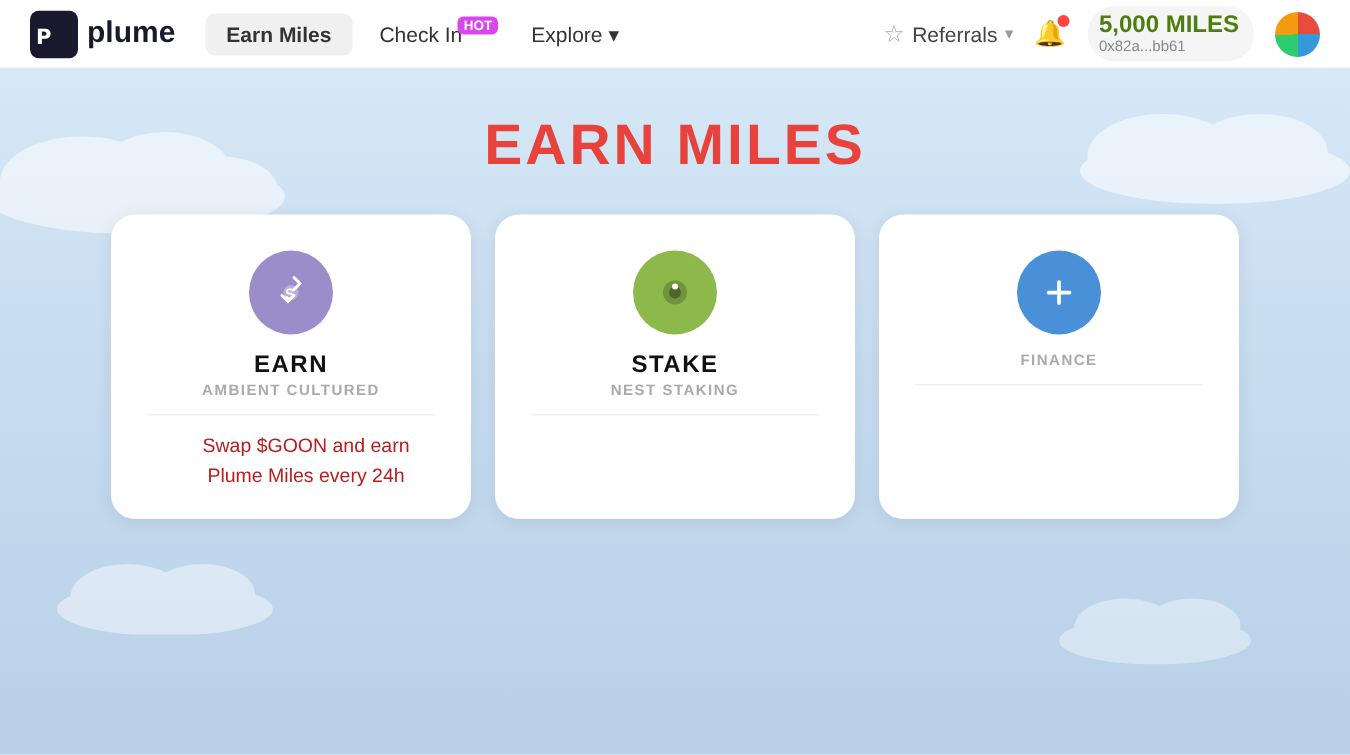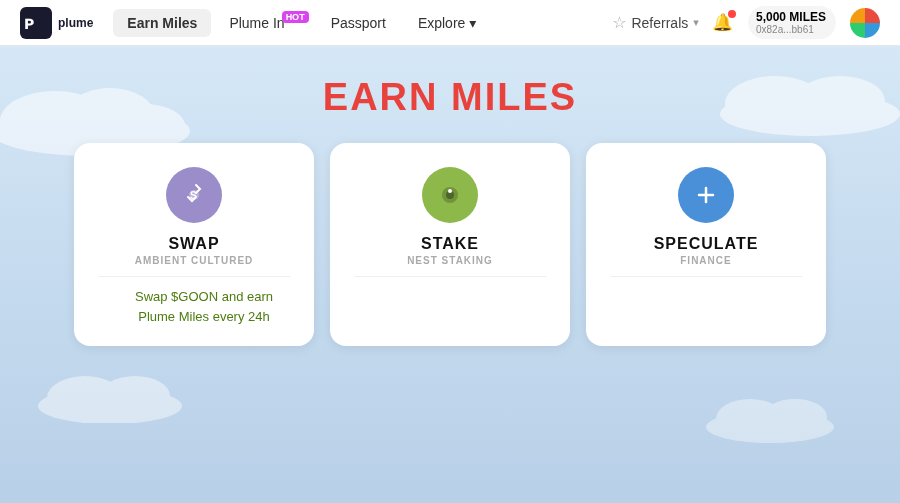--- a/index.html
+++ b/index.html
@@ -91,21 +91,21 @@
       height: 8px;
       background: #ff4444;
       border-radius: 50%;
       position: absolute;
       top: -2px;
       right: -2px;
     }
     .bell-wrap { position: relative; cursor: pointer; }
     .bell-icon { font-size: 17px; color: #555; }
     .miles-info { text-align: left; }
-    .miles-amount { font-size: 12px; font-weight: 700; color: #000000; display: block; }
+    .miles-amount { font-size: 16px; font-weight: 700; color: #4d7c0f; display: block; }
     .wallet-addr { font-size: 10px; color: #888; display: block; }
     .avatar {
       width: 30px;
       height: 30px;
       border-radius: 50%;
       background: conic-gradient(#e74c3c 0deg 90deg, #3498db 90deg 180deg, #2ecc71 180deg 270deg, #f39c12 270deg 360deg);
     }
 
     
     .page-bg {
@@ -175,53 +175,50 @@
       letter-spacing: 1px;
       margin-bottom: 10px;
     }
     .card-divider {
       border: none;
       border-top: 1px solid #f0f0f0;
       margin: 10px 0;
     }
     .card-desc {
       font-size: 13px;
-      color: #4d7c0f;
+      color: #b91c1c;
       line-height: 1.5;
       margin-left: 20px;
     }
 
     
     .cloud-shape {
       position: absolute;
       opacity: 0.6;
     }
   </style>
 </head>
 <body>
 
 <nav>
   <div class="nav-logo">
     <svg class="logo-icon" viewBox="0 0 32 32" fill="none">
       <rect width="32" height="32" rx="6" fill="#1a1a2e"></rect>
       <text x="4" y="22" font-size="14" fill="white" font-weight="bold">𝗣</text>
     </svg>
-    <span style="font-size:12px;font-weight:700;color:#1a1a2e;">plume</span>
+    <span style="font-size:20px;font-weight:700;color:#1a1a2e;">plume</span>
   </div>
 
   <div class="nav-links">
     <div class="nav-link active">
       <span>Earn Miles</span>
     </div>
     <div class="nav-link" style="position:relative; padding-right: 28px;">
-      <span>Plume In</span>
+      <span>Check In</span>
       <span class="hot-badge">HOT</span>
-    </div>
-    <div class="nav-link">
-      <span>Passport</span>
     </div>
     <div class="nav-link">
       <span>Explore</span>
       <span>▾</span>
     </div>
   </div>
 
   <div class="nav-right">
     <div class="referrals-btn">
       <span class="star-icon">☆</span>
@@ -276,21 +273,21 @@
 
       <div class="earn-card">
         <div class="card-icon-wrap card-icon-swap">
           <svg width="28" height="28" viewBox="0 0 28 28" fill="none">
             <circle cx="14" cy="14" r="13" fill="#9b8dca"></circle>
             <path d="M8 16l4 4 4-4M16 12l4-4-4-4" stroke="white" stroke-width="2" stroke-linecap="round" fill="none"></path>
             <circle cx="14" cy="14" r="5" fill="rgba(255,255,255,0.3)"></circle>
             <text x="10" y="18" font-size="10" fill="white" font-weight="bold">S</text>
           </svg>
         </div>
-        <div class="card-title">SWAP</div>
+        <div class="card-title">EARN</div>
         <div class="card-subtitle">AMBIENT CULTURED</div>
         <hr class="card-divider">
         <div class="card-desc">Swap $GOON and earn Plume Miles every 24h</div>
       </div>
 
       <div class="earn-card">
         <div class="card-icon-wrap card-icon-stake">
           <svg width="28" height="28" viewBox="0 0 28 28" fill="none">
             <circle cx="14" cy="14" r="13" fill="#8db84a"></circle>
             <circle cx="14" cy="14" r="8" fill="rgba(0,0,0,0.2)"></circle>
@@ -303,20 +300,19 @@
         <hr class="card-divider">
       </div>
 
       <div class="earn-card">
         <div class="card-icon-wrap card-icon-speculate">
           <svg width="28" height="28" viewBox="0 0 28 28" fill="none">
             <circle cx="14" cy="14" r="13" fill="#4a90d9"></circle>
             <path d="M14 7v14M7 14h14" stroke="white" stroke-width="2.5" stroke-linecap="round"></path>
           </svg>
         </div>
-        <div class="card-title">SPECULATE</div>
         <div class="card-subtitle">FINANCE</div>
         <hr class="card-divider">
       </div>
 
     </div>
   </div>
 </div>
 
 </body></html>

